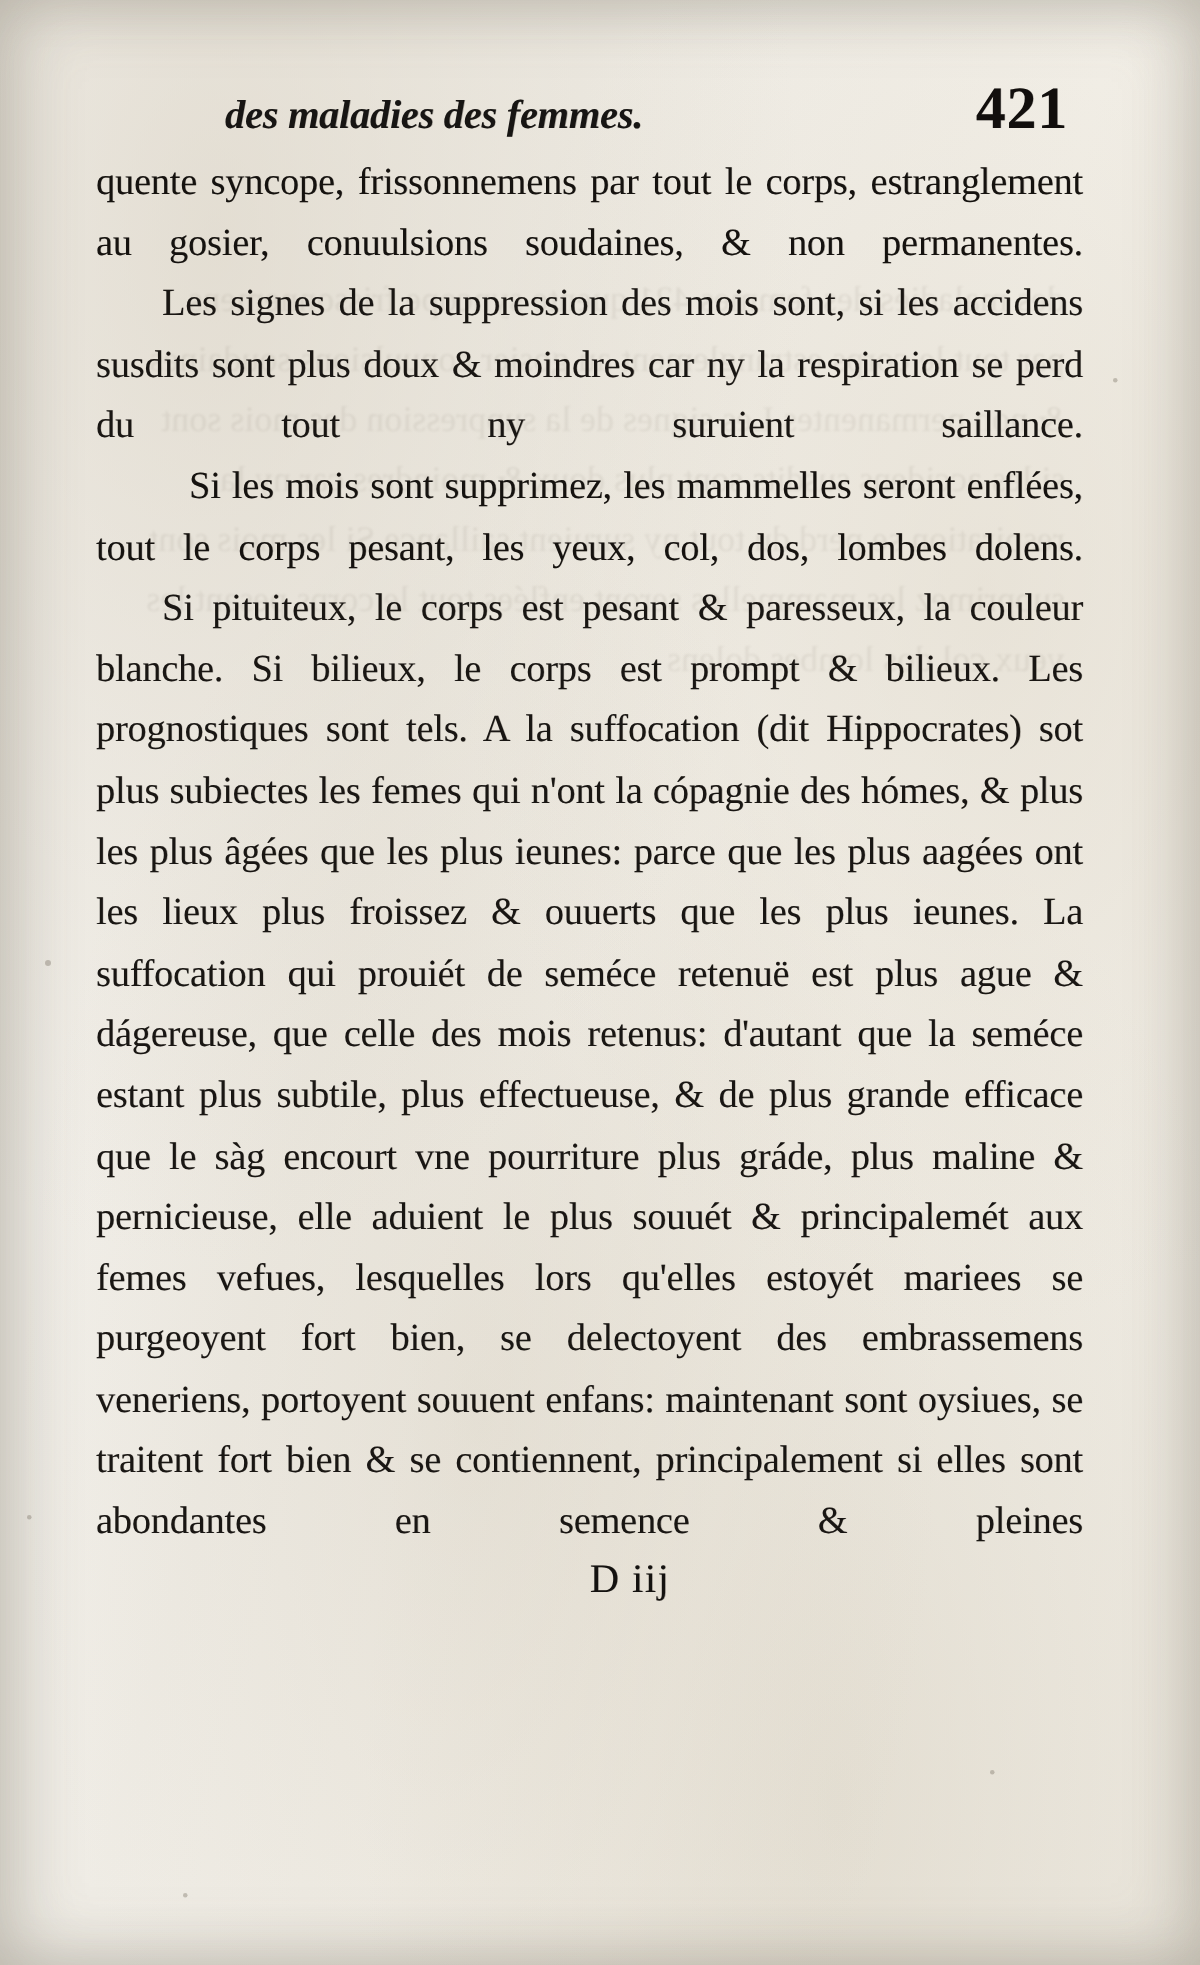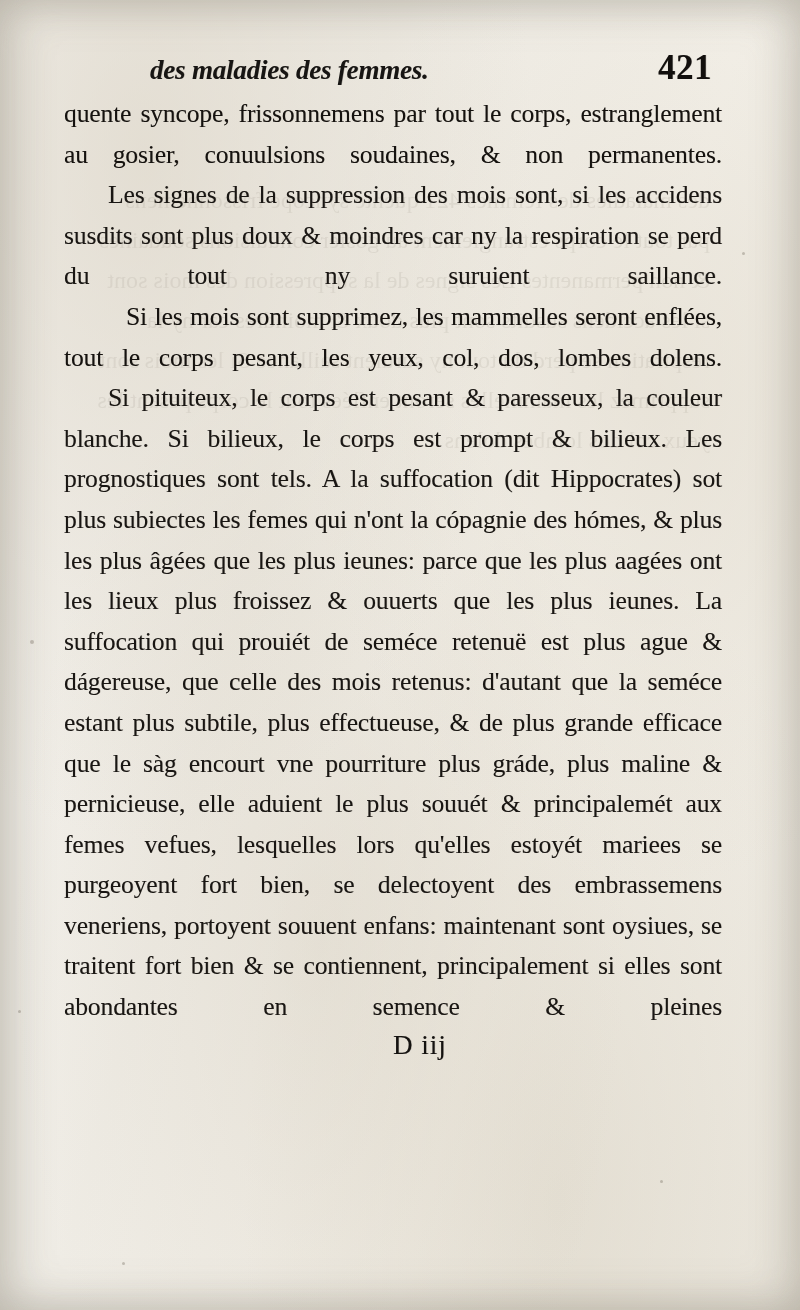--- a/index.html
+++ b/index.html
@@ -63,21 +63,21 @@
     font-style: italic;
     font-weight: 600;
     font-size: 27px;
     letter-spacing: -0.2px;
     color: #171513;
     font-family: "Liberation Serif", serif;
     text-shadow: 0.4px 0.3px 0 rgba(40,34,28,0.35);
   }
   .page-number {
     margin-left: auto;
-    font-size: 35px;
+    font-size: 40px;
     font-weight: 700;
     color: #120f0d;
     letter-spacing: 0.5px;
     padding-right: 28px;
     font-family: "Liberation Serif", serif;
     text-shadow: 0.4px 0.3px 0 rgba(40,34,28,0.35);
   }
 
   
   .body-block {

